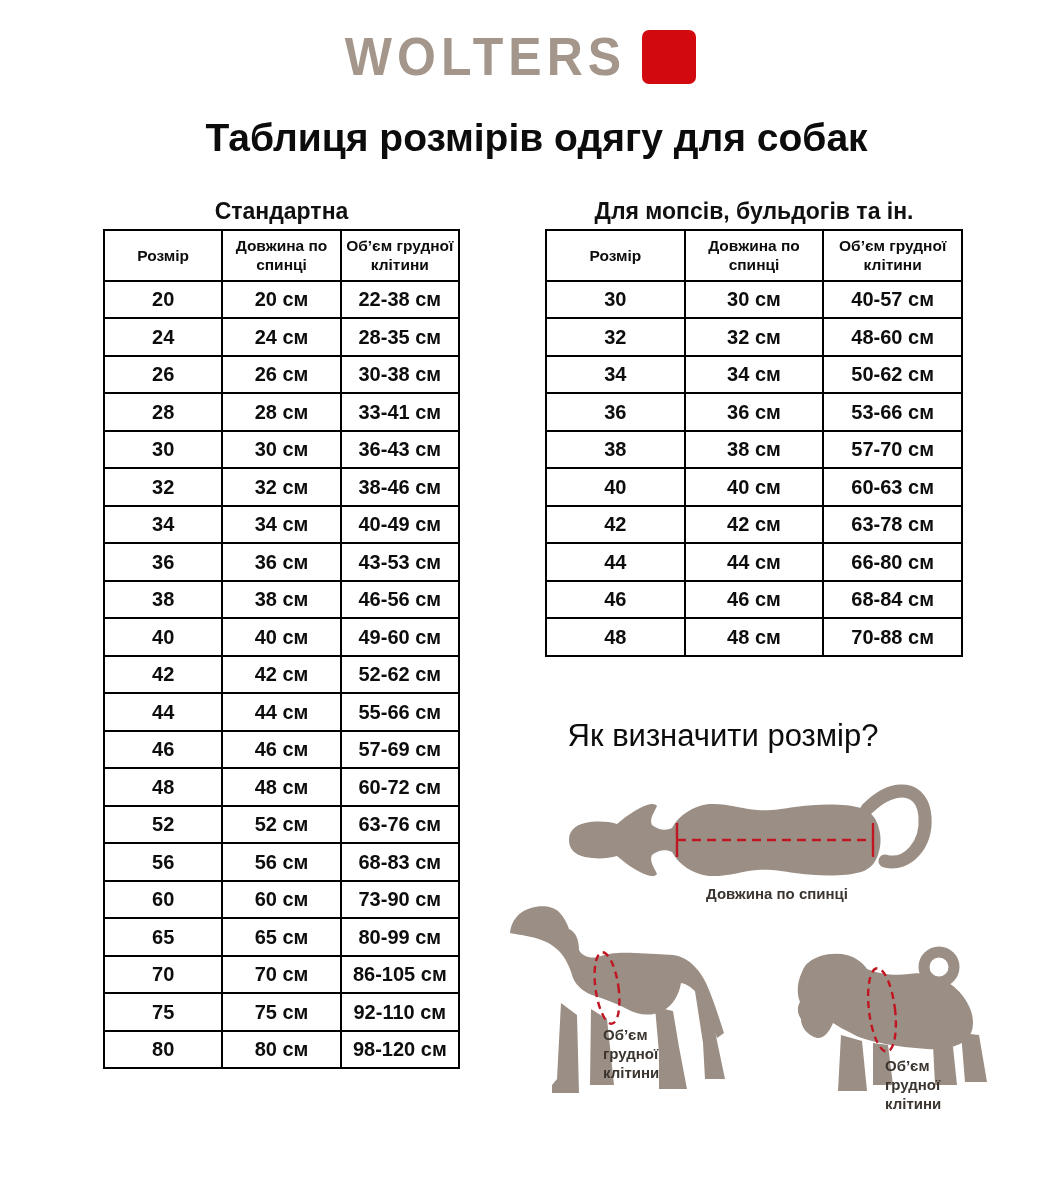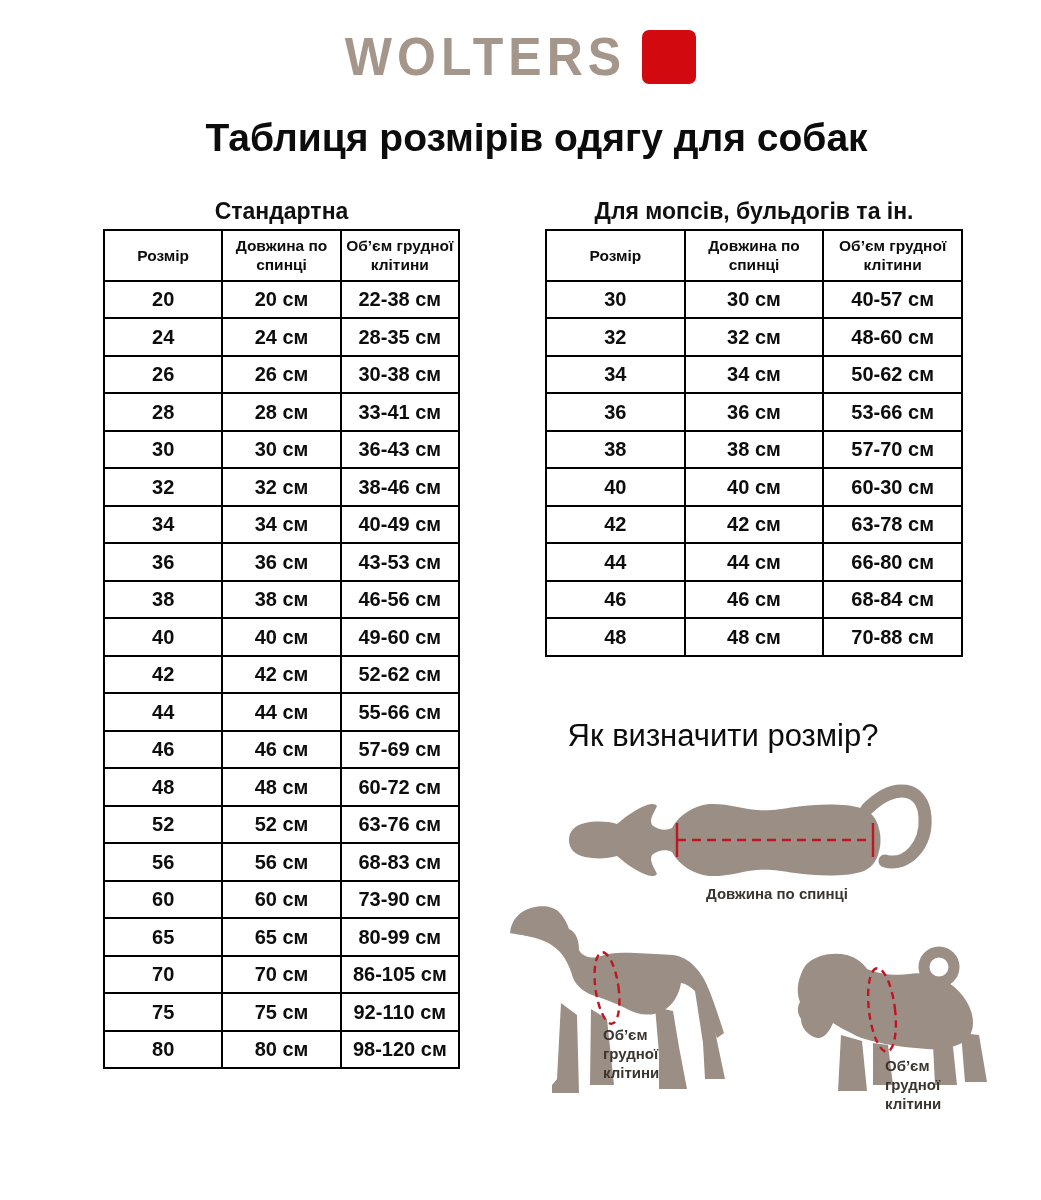--- a/index.html
+++ b/index.html
@@ -242,21 +242,21 @@
             <td>53-66 см</td>
           </tr>
           <tr>
             <td>38</td>
             <td>38 см</td>
             <td>57-70 см</td>
           </tr>
           <tr>
             <td>40</td>
             <td>40 см</td>
-            <td>60-30 см</td>
+            <td>60-63 см</td>
           </tr>
           <tr>
             <td>42</td>
             <td>42 см</td>
             <td>63-78 см</td>
           </tr>
           <tr>
             <td>44</td>
             <td>44 см</td>
             <td>66-80 см</td>

